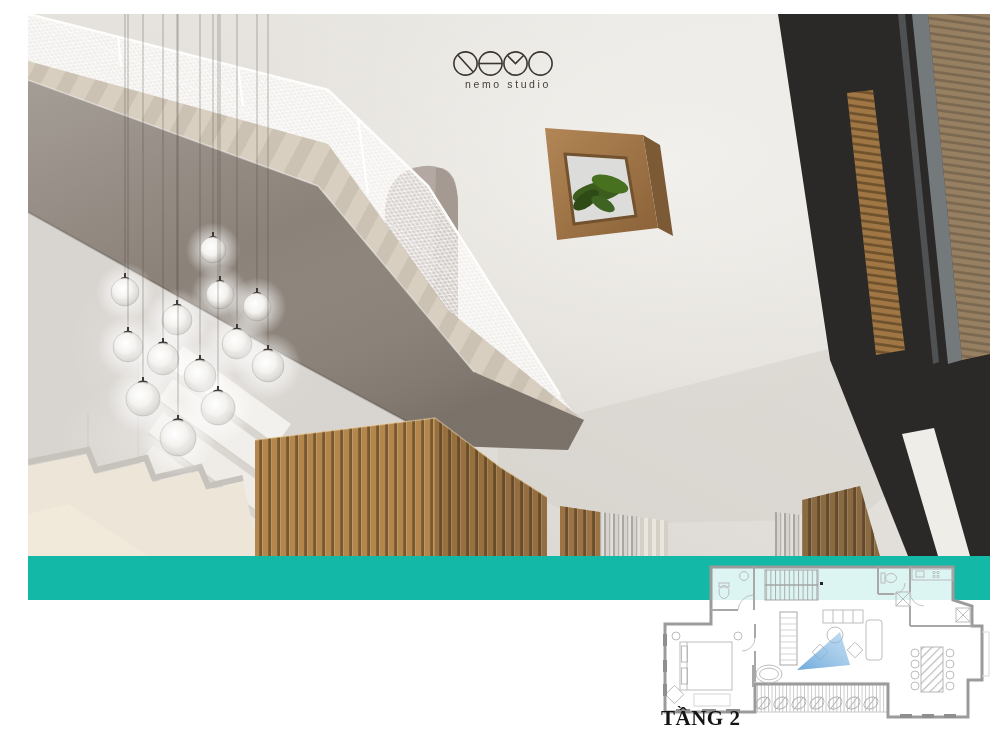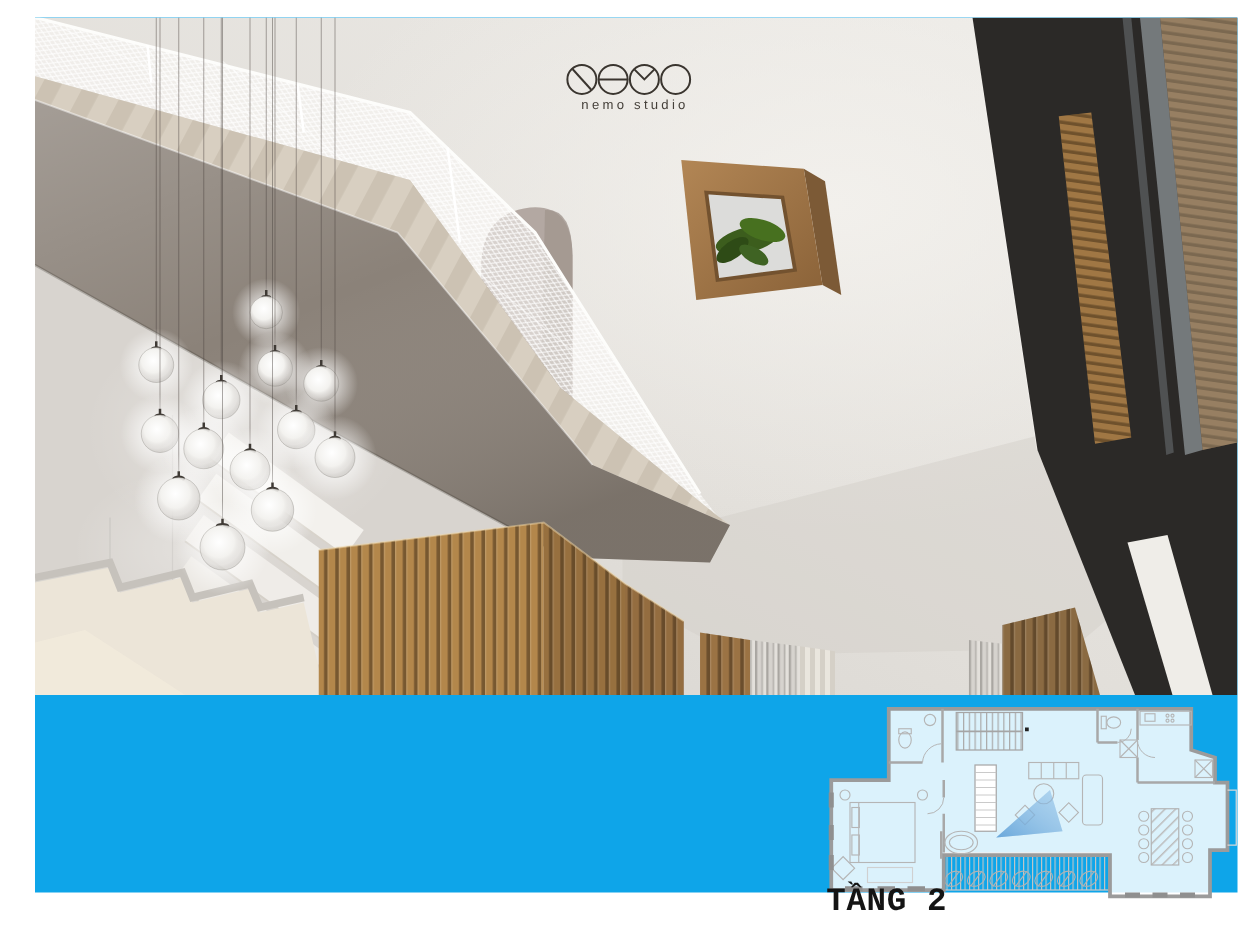--- a/index.html
+++ b/index.html
@@ -1,24 +1,24 @@
 <!DOCTYPE html>
 <html><head>
 <meta charset="utf-8">
 <style>
   html,body{margin:0;padding:0;background:#ffffff;}
   .stage{position:relative;width:1008px;height:756px;background:#ffffff;overflow:hidden;
          font-family:"Liberation Sans",sans-serif;}
-  .render{position:absolute;left:28px;top:14px;width:962px;height:700px;overflow:hidden;background:#0ea5e9;}
+  .render{position:absolute;left:28px;top:14px;width:962px;height:586px;overflow:hidden;background:#14b8a6;}
   .render svg{display:block;}
   .logo{position:absolute;left:424px;top:36px;width:112px;text-align:center;}
   .logo-text{margin-top:1px;font-size:10.5px;letter-spacing:2.6px;color:#45403a;white-space:nowrap;}
   .plan{position:absolute;left:660px;top:562px;width:330px;height:158px;}
-  .plan-label{position:absolute;left:661px;top:706px;font-size:26px;font-weight:600;
-              letter-spacing:0.5px;color:#141414;font-family:Liberation Mono, monospace;}
+  .plan-label{position:absolute;left:661px;top:706px;font-size:21px;font-weight:600;
+              letter-spacing:0.5px;color:#141414;font-family:Liberation Serif, serif;}
 </style>
 </head>
 <body>
 
 <div class="stage">
 
   <div class="render">
     <svg width="962" height="542" viewBox="0 0 962 542">
       <defs>
         <linearGradient id="wallG" x1="0" y1="1" x2="0.85" y2="0">

